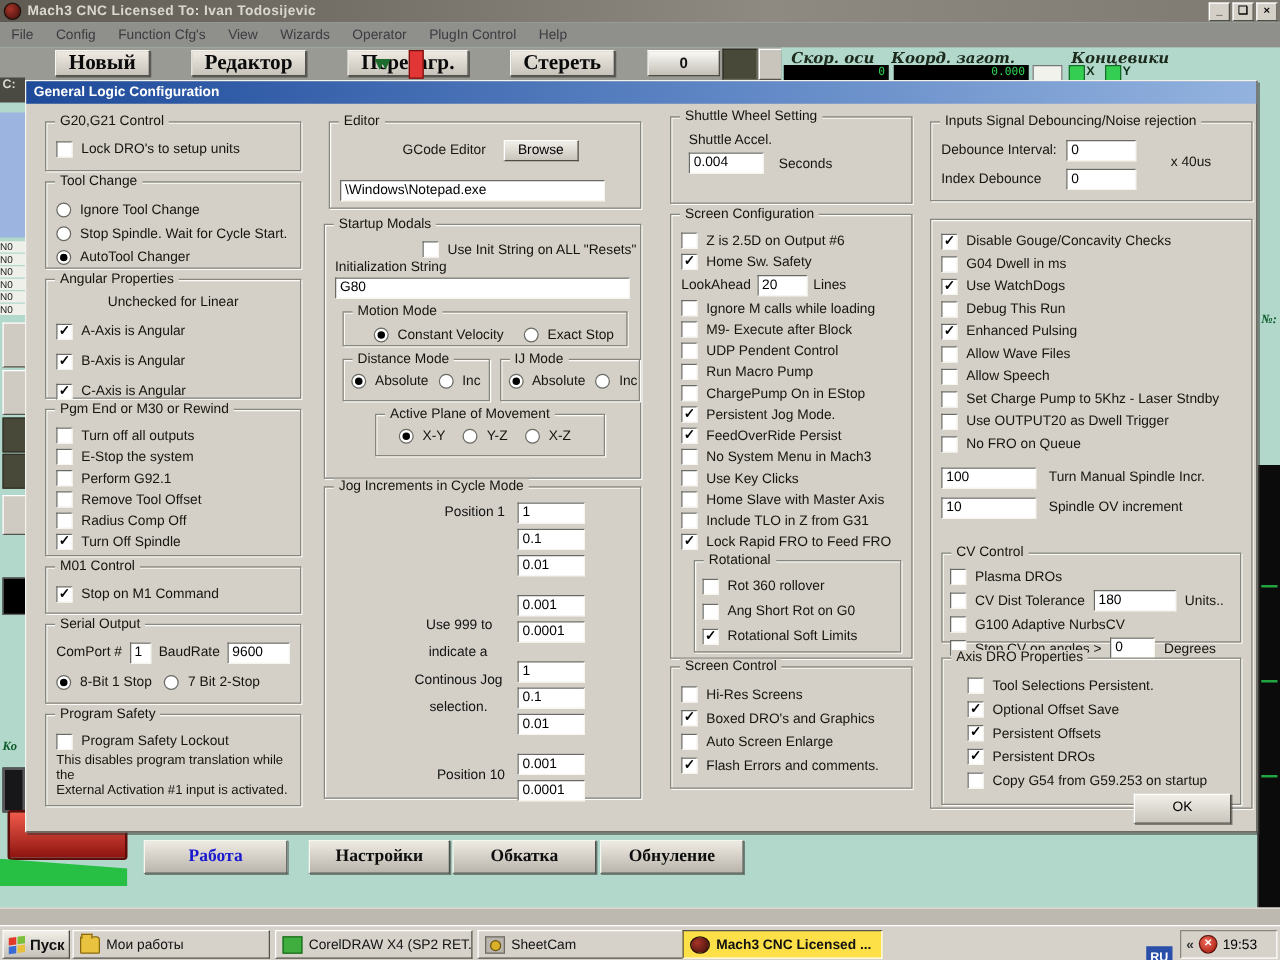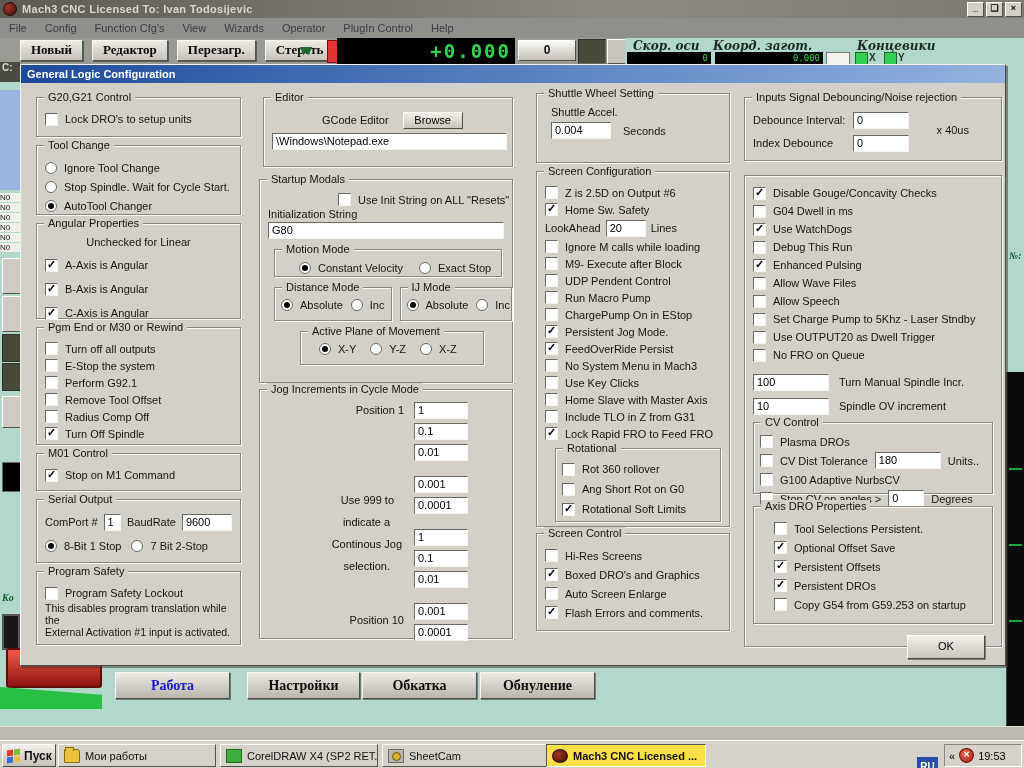--- a/index.html
+++ b/index.html
@@ -13,21 +13,21 @@
   .winbtns{position:absolute;right:2px;top:2px;display:flex;gap:2px;}
   .winbtn{width:15px;height:13px;background:#d4d0c8;border:1px solid;border-color:#fff #50504a #50504a #fff;
     font-size:9px;line-height:11px;text-align:center;font-weight:bold;color:#000;}
   .menubar{position:absolute;left:0;top:18px;width:1024px;height:20px;background:#8f8f8b;display:flex;align-items:center;color:#3c3c42;}
   .menubar span{padding:0 9px;font-size:11px;}
   
   .topstrip{position:absolute;left:0;top:38px;width:1024px;height:26px;background:#9a9a94;}
   .tbtns{position:absolute;left:20px;top:2px;display:flex;gap:9px;}
   .tbtn{height:19px;padding:0 10px;background:linear-gradient(#efebe3,#c7c3bb);
     border:1px solid;border-color:#f8f6f0 #55534d #55534d #f8f6f0;box-shadow:1px 1px 0 rgba(40,40,36,.55);
-    font-family:"Liberation Serif",serif;font-weight:bold;font-size:13px;line-height:18px;color:#0a0a0a;}
+    font-family:"Liberation Serif",serif;font-weight:bold;font-size:17px;line-height:18px;color:#0a0a0a;margin-left:24px;}
   .dblarrow{position:absolute;left:300px;top:3px;color:#1e6b2e;font-size:15px;font-weight:bold;letter-spacing:-3px;}
   .redbar{position:absolute;left:327px;top:2px;width:10px;height:21px;background:#e23535;border:1px solid #7a1010;}
   .dro-big{position:absolute;left:337px;top:0;width:178px;height:26px;background:#000;display:flex;align-items:center;justify-content:flex-end;
     color:#2fd44e;font-family:"DejaVu Sans Mono",monospace;font-weight:bold;font-size:19px;letter-spacing:2px;padding-right:4px;box-sizing:border-box;}
   .zerobtn{position:absolute;left:518px;top:2px;width:56px;height:19px;background:linear-gradient(#fbfaf5,#c3bfb7);
     border:1px solid;border-color:#fff #4e4c46 #4e4c46 #fff;text-align:center;font-weight:bold;font-size:12px;line-height:18px;}
   .olivebox{position:absolute;left:578px;top:1px;width:26px;height:23px;background:#49493a;border:1px solid;border-color:#2e2e24 #6a6a58 #6a6a58 #2e2e24;}
   .graybox{position:absolute;left:607px;top:1px;width:17px;height:23px;background:#c9c5bd;border:1px solid;border-color:#fff #55534d #55534d #fff;}
   .cyantop{position:absolute;left:625px;top:0;width:399px;height:26px;background:#b2d8cc;}
   .mlabel{position:absolute;top:1px;font-family:"DejaVu Serif",serif;font-style:italic;font-weight:bold;font-size:12px;color:#1c2a1c;}
@@ -149,21 +149,20 @@
   <div class="topstrip">
     <div class="tbtns">
 
     <div class="tbtn">Новый</div>
         <div class="tbtn">Редактор</div>
         <div class="tbtn">Перезагр.</div>
         <div class="tbtn">Стереть</div>
       </div>
     <span class="dblarrow">▾▾</span>
     <span class="redbar"></span>
-    <div class="dro-big">+0.000</div>
     <div class="zerobtn">0</div>
     <span class="olivebox"></span>
     <span class="graybox"></span>
     <div class="cyantop">
       <span class="mlabel" style="left:8px">Скор. оси</span>
       <span class="mlabel" style="left:88px">Коорд. загот.</span>
       <span class="mlabel" style="left:232px">Концевики</span>
       <span class="dro-mini" style="left:2px;width:84px">0</span>
       <span class="dro-mini" style="left:90px;width:108px">0.000</span>
       <span class="whitebox"></span>
@@ -329,21 +328,21 @@
         </div>
       </div>
 
       <div class="col col2">
         <div class="group mb12" style="height:70px;margin-left:4px">
           <span class="gtitle">Editor</span>
           <div class="inline" style="height:20px;gap:14px;padding-left:50px">
             <span class="lbl">GCode Editor</span>
             <span class="txt" style="width:60px;text-align:center;background:linear-gradient(#f2efe8,#c9c5bd);border-color:#fff #4e4c46 #4e4c46 #fff">Browse</span>
           </div>
-          <div class="txt" style="width:235px;margin-top:3px">\Windows\Notepad.exe</div>
+          <div class="txt" style="width:212px;margin-top:14px">\Windows\Notepad.exe</div>
         </div>
         <div class="group mb6" style="height:204px">
           <span class="gtitle">Startup Modals</span>
           <div class="cbrow" style="height:15px;padding-left:70px">
             <span class="cb" id="initcb"></span>
             <span class="lbl">Use Init String on ALL  "Resets"</span>
           </div>
           <div class="lbl" style="margin-top:1px">Initialization String</div>
           <div class="txt" style="width:236px;margin-top:2px">G80</div>
           <div class="group subgroup" style="height:28px;margin:10px 2px 0 6px">
@@ -616,21 +615,21 @@
             </div>
             </div>
           <div class="inline" style="gap:10px;height:24px;margin-top:6px">
             <span class="txt" style="width:76px">100</span>
             <span class="lbl">Turn Manual Spindle Incr.</span>
           </div>
           <div class="inline" style="gap:10px;height:24px">
             <span class="txt" style="width:76px">10</span>
             <span class="lbl">Spindle OV increment</span>
           </div>
-          <div class="group subgroup" style="height:72px;margin-top:4px">
+          <div class="group subgroup" style="height:72px;margin-top:24px">
             <span class="gtitle">CV Control</span>
             <div class="cbrow" style="height:17px">
               <span class="cb"></span>
               <span class="lbl">Plasma DROs</span>
             </div>
             <div class="cbrow" style="height:21px">
               <span class="cb"></span>
               <span class="lbl">CV Dist Tolerance</span>
               <span class="txt" style="width:66px">180</span>
               <span class="lbl">Units..</span>

